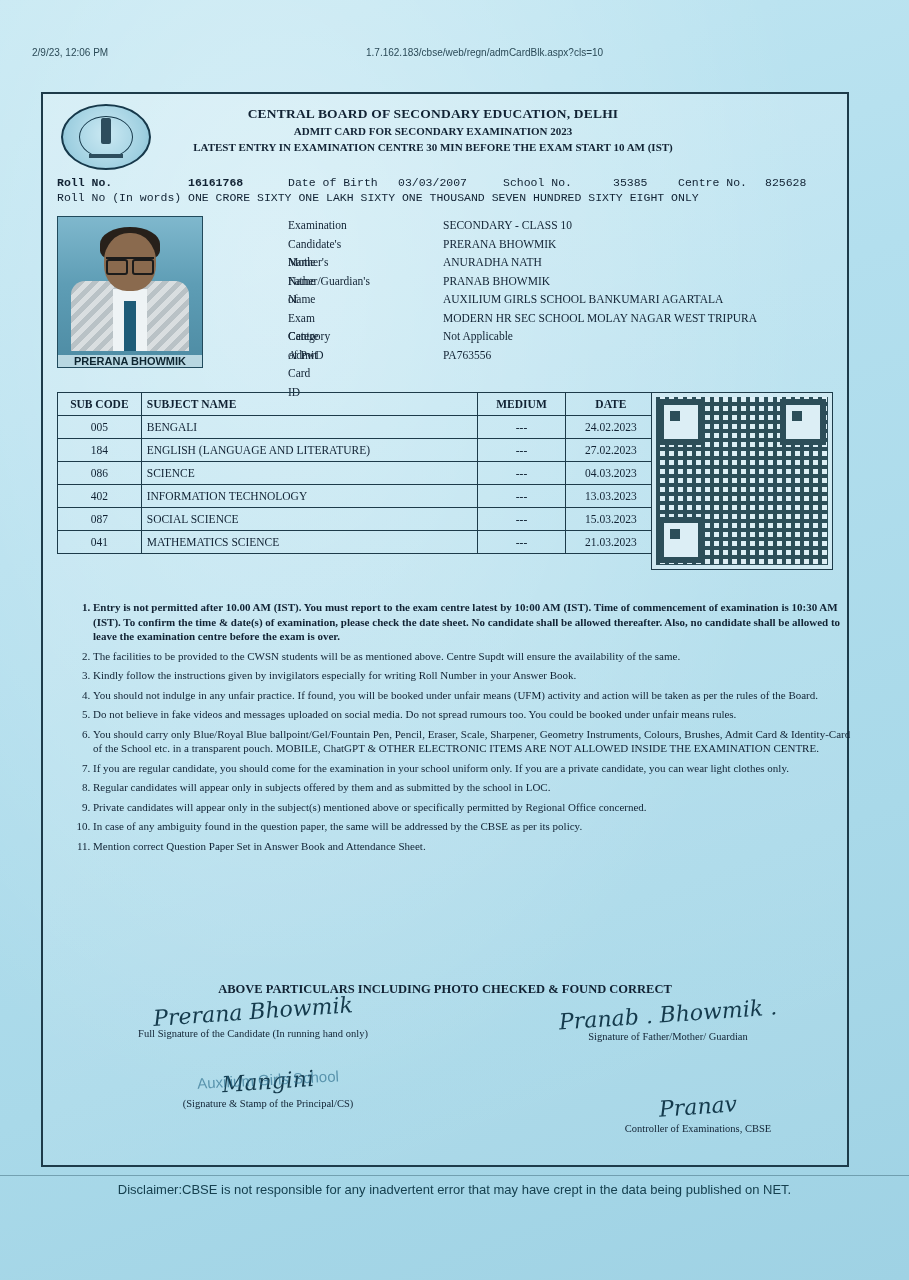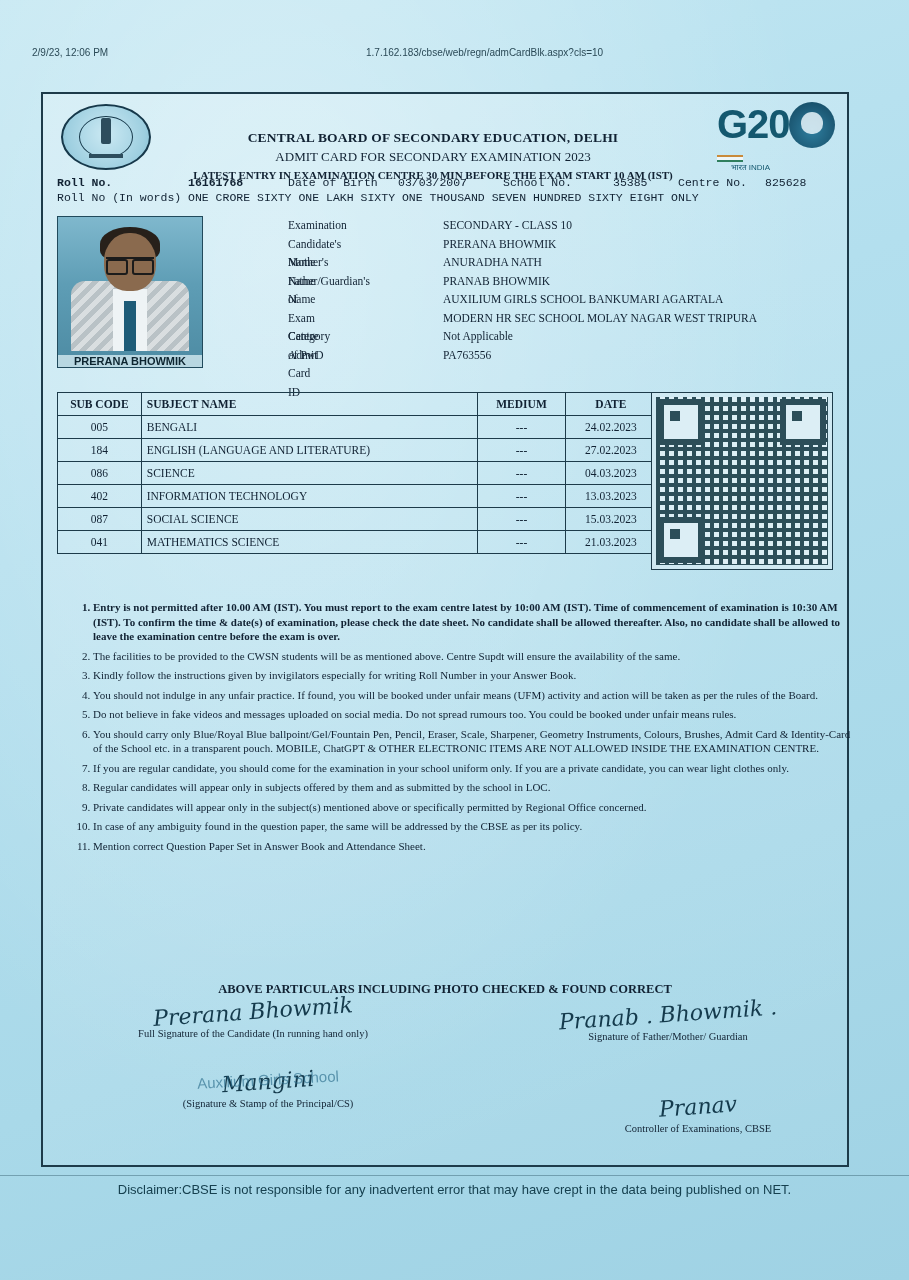--- a/index.html
+++ b/index.html
@@ -95,30 +95,29 @@
     width: 34px;
     height: 4px;
     background: #2d4d5d;
   }
   .hdr-titles {
     position: absolute;
     left: 110px;
     top: 12px;
     width: 560px;
     text-align: center;
-    margin-top: 24px;
   }
   .hdr-titles .t1 {
     font-weight: bold;
     font-size: 13.5px;
     letter-spacing: .2px;
   }
   .hdr-titles .t2 {
-    font-weight: normal;
-    font-size: 13px;
+    font-weight: bold;
+    font-size: 11px;
     margin-top: 3px;
   }
   .hdr-titles .t3 {
     font-weight: bold;
     font-size: 11px;
     margin-top: 4px;
   }
   .g20 {
     position: absolute;
     right: 10px;
@@ -430,26 +429,20 @@
   <div class="hdr">
     <div class="emblem">
       <div class="inner"></div>
       <div class="pillar"></div>
       <div class="base"></div>
     </div>
     <div class="hdr-titles">
       <div class="t1">CENTRAL BOARD OF SECONDARY EDUCATION, DELHI</div>
       <div class="t2">ADMIT CARD FOR SECONDARY EXAMINATION 2023</div>
       <div class="t3">LATEST ENTRY IN EXAMINATION CENTRE 30 MIN BEFORE THE EXAM START 10 AM (IST)</div>
-    </div>
-    <div class="g20">
-      <div class="gtext">G20</div>
-      <div class="lotus"></div>
-      <div class="flagbar"></div>
-      <div class="gsub">भारत INDIA</div>
     </div>
   </div>
 
   <div class="rollrow">
     <span class="abs lbl" style="left:14px; top:0;">Roll No.</span>
     <span class="abs lbl" style="left:145px; top:0;">16161768</span>
     <span class="abs" style="left:245px; top:0;">Date of Birth</span>
     <span class="abs" style="left:355px; top:0;">03/03/2007</span>
     <span class="abs" style="left:460px; top:0;">School No.</span>
     <span class="abs" style="left:570px; top:0;text-align:right;">35385</span>

